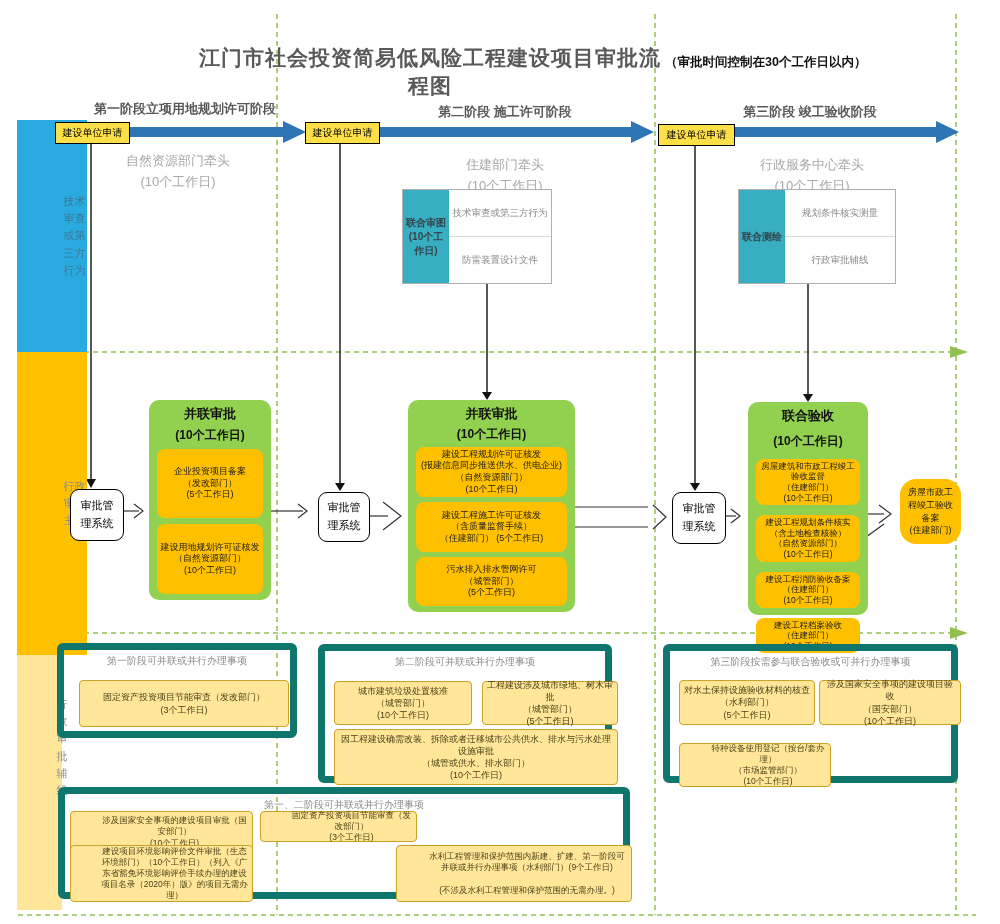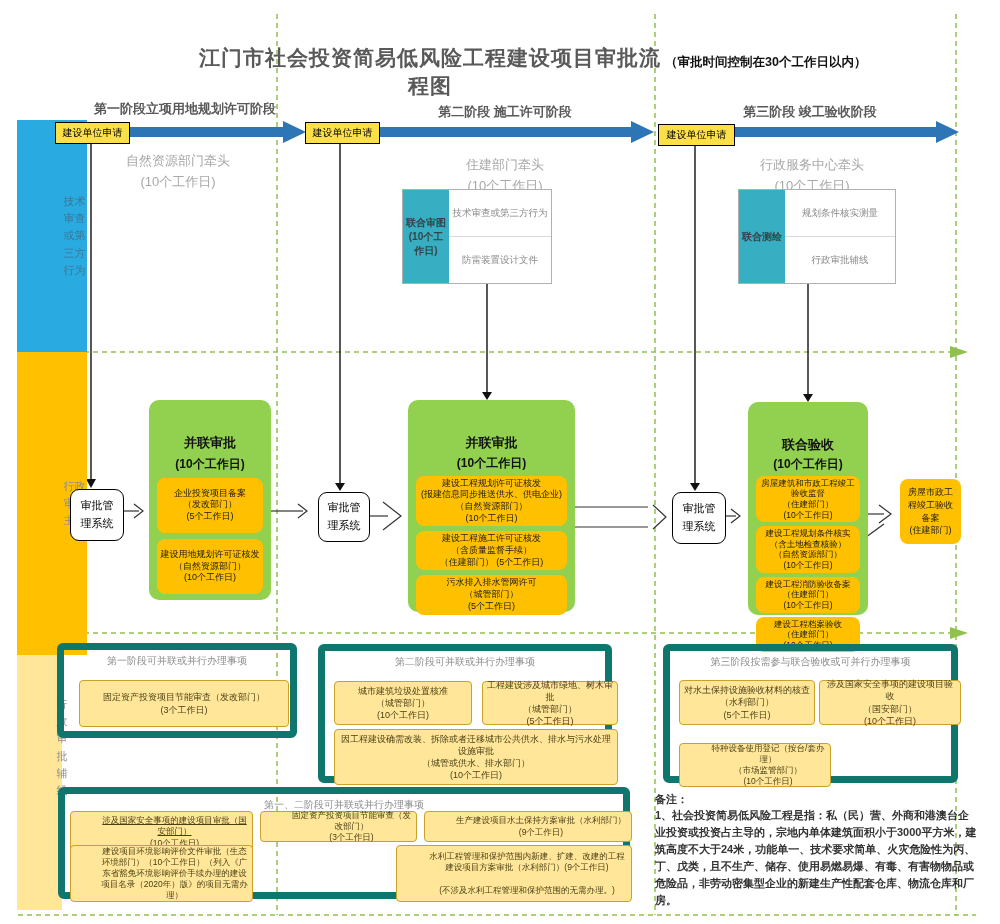--- a/index.html
+++ b/index.html
@@ -20,26 +20,26 @@
   .band-tech{background:#29ABE2;} .band-tech .band-inner{color:#3f7693;}
   .band-main{background:#FFC000;} .band-main .band-inner{color:#8c8c8c;}
   .band-aux{background:#FFE699;padding-bottom:70px;box-sizing:border-box;} .band-aux .band-inner{color:#8c8c8c;}
   .teal-box{display:flex;border:1px solid #b0b0b0;background:#fff;box-sizing:border-box;}
   .teal-cell{background:#38AEC2;width:46px;display:flex;align-items:center;justify-content:center;text-align:center;
              font-size:10px;font-weight:bold;color:#33444a;white-space:pre-line;line-height:1.4;}
   .teal-rows{flex:1;display:flex;flex-direction:column;}
   .teal-row{flex:1;display:flex;align-items:center;justify-content:center;color:#8a8a8a;font-size:9.5px;}
   .teal-row + .teal-row{border-top:1px solid #d9d9d9;}
   .green-box{background:#92D050;border-radius:10px;display:flex;flex-direction:column;padding:6px 8px;gap:6px;box-sizing:border-box;}
-  .gb-title{text-align:center;font-weight:bold;font-size:13px;color:#111;line-height:1.25;margin-top:29px;}
+  .gb-title{text-align:center;font-weight:bold;font-size:13px;color:#111;line-height:1.25;}
   .gb-days{text-align:center;font-weight:bold;font-size:12px;color:#111;line-height:1.2;}
   .task{background:#FFC000;border-radius:8px;display:flex;align-items:center;justify-content:center;text-align:center;
         font-size:9px;line-height:1.3;color:#1a1a1a;white-space:pre-line;flex:1;padding:2px 3px;}
   .task-sm{font-size:8.5px;line-height:1.25;}
-  .final-box{background:#FFC000;border-radius:8px;display:flex;align-items:center;justify-content:center;text-align:center;
+  .final-box{background:#FFC000;border-radius:16px;display:flex;align-items:center;justify-content:center;text-align:center;
              font-size:9px;line-height:1.4;white-space:pre-line;color:#1a1a1a;}
   .aux-sec{border:7px solid #0f766e;border-radius:6px;box-sizing:border-box;}
   .aux-h{position:absolute;left:0;top:4px;width:100%;text-align:center;color:#8c8c8c;font-size:10px;}
   .aux-item{position:absolute;background:#FFE699;border:1px solid #c9a227;border-radius:4px;display:flex;align-items:center;
             justify-content:center;text-align:center;font-size:9px;line-height:1.35;color:#4a3f15;white-space:pre-line;
             padding:2px 4px;box-sizing:border-box;}
   .aux-item-sm{font-size:8.5px;line-height:1.3;padding-left:30px;}
   .notes-title{font-size:11px;font-weight:bold;color:#333;}
   .notes-body{font-size:11px;font-weight:bold;color:#333;line-height:1.55;}
 </style>
@@ -175,21 +175,21 @@
 （自然资源部门）
 (10个工作日)</div>
     <div class="task">建设工程施工许可证核发
 （含质量监督手续）
 （住建部门）  (5个工作日)</div>
     <div class="task">污水排入排水管网许可
 （城管部门）
 (5个工作日)</div>
   </div>
 
-  <div class="abs green-box" style="left:748px;top:402px;width:120px;height:213px;gap:4px;">
+  <div class="abs green-box" style="left:748px;top:402px;width:120px;height:213px;gap:10px;">
     <div class="gb-title">联合验收</div>
     <div class="gb-days">(10个工作日)</div>
     <div class="task task-sm">房屋建筑和市政工程竣工
 验收监督
 （住建部门）
 (10个工作日)</div>
     <div class="task task-sm">建设工程规划条件核实
 （含土地检查核验）
 （自然资源部门）
 (10个工作日)</div>
@@ -233,30 +233,24 @@
     <div class="aux-item" style="left:149px;top:29px;width:142px;height:45px;">涉及国家安全事项的建设项目验收
 （国安部门）
 (10个工作日)</div>
     <div class="aux-item aux-item-sm" style="left:9px;top:92px;width:152px;height:44px;">特种设备使用登记（按台/套办理）
 （市场监管部门）
 (10个工作日)</div>
   </div>
 
   <div class="abs aux-sec" style="left:58px;top:787px;width:572px;height:112px;">
     <div class="aux-h">第一、二阶段可并联或并行办理事项</div>
-    <div class="aux-item aux-item-sm" style="left:5px;top:17px;width:183px;height:42px;text-decoration:underline;">涉及国家安全事项的建设项目审批（国安部门）
+    <div class="aux-item aux-item-sm" style="left:5px;top:17px;width:183px;height:42px;">涉及国家安全事项的建设项目审批（国安部门）
 (10个工作日)</div>
     <div class="aux-item aux-item-sm" style="left:195px;top:17px;width:157px;height:31px;">固定资产投资项目节能审查（发改部门）
 (3个工作日)</div>
-    <div class="aux-item aux-item-sm" style="left:359px;top:17px;width:208px;height:31px;">生产建设项目水土保持方案审批（水利部门）
-(9个工作日)</div>
     <div class="aux-item aux-item-sm" style="left:5px;top:51px;width:183px;height:57px;">建设项目环境影响评价文件审批（生态环境部门）（10个工作日）（列入《广东省豁免环境影响评价手续办理的建设项目名录（2020年）版》的项目无需办理）</div>
-    <div class="aux-item aux-item-sm" style="left:331px;top:51px;width:236px;height:57px;">水利工程管理和保护范围内新建、扩建、改建的工程建设项目方案审批（水利部门）(9个工作日)
+    <div class="aux-item aux-item-sm" style="left:331px;top:51px;width:236px;height:57px;">水利工程管理和保护范围内新建、扩建、第一阶段可并联或并行办理事项（水利部门）(9个工作日)
 
 (不涉及水利工程管理和保护范围的无需办理。)</div>
   </div>
 
-  <div class="abs" style="left:655px;top:792px;width:325px;">
-    <div class="notes-title">备注：</div>
-    <div class="notes-body pre">1、社会投资简易低风险工程是指：私（民）营、外商和港澳台企业投资或投资占主导的，宗地内单体建筑面积小于3000平方米，建筑高度不大于24米，功能单一、技术要求简单、火灾危险性为丙、丁、戊类，且不生产、储存、使用易燃易爆、有毒、有害物物品或危险品，非劳动密集型企业的新建生产性配套仓库、物流仓库和厂房。</div>
-  </div>
 
 </div>
 
 </body></html>

